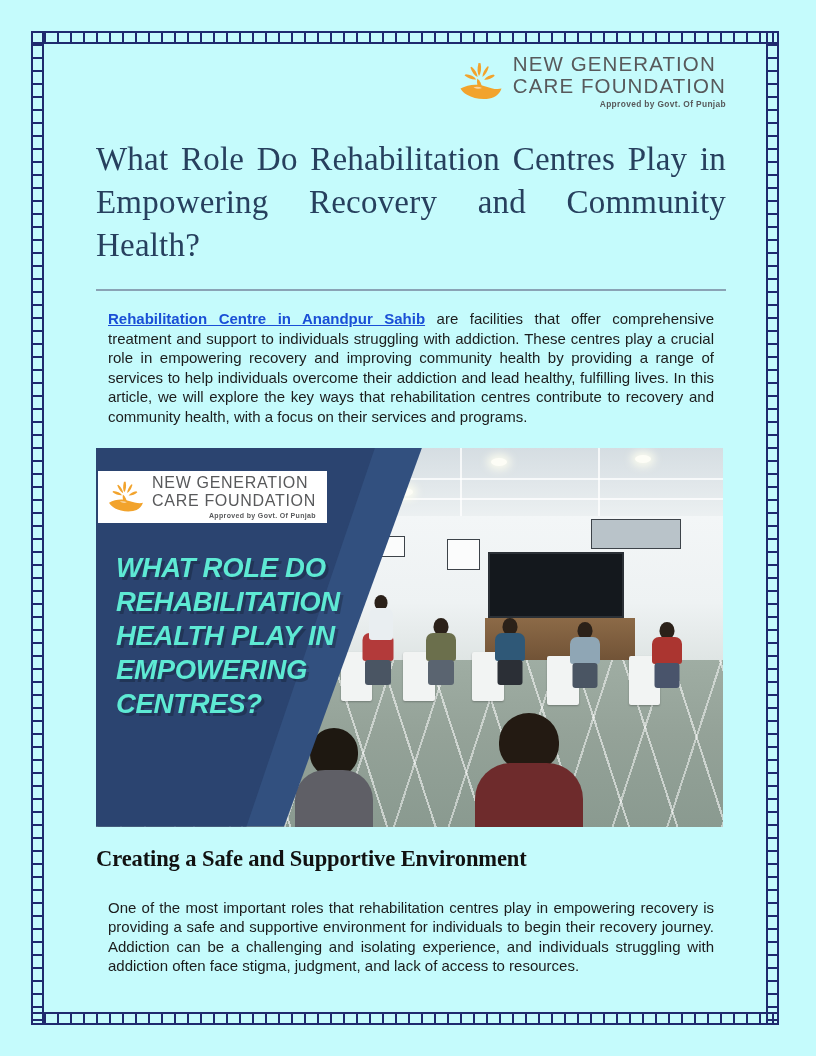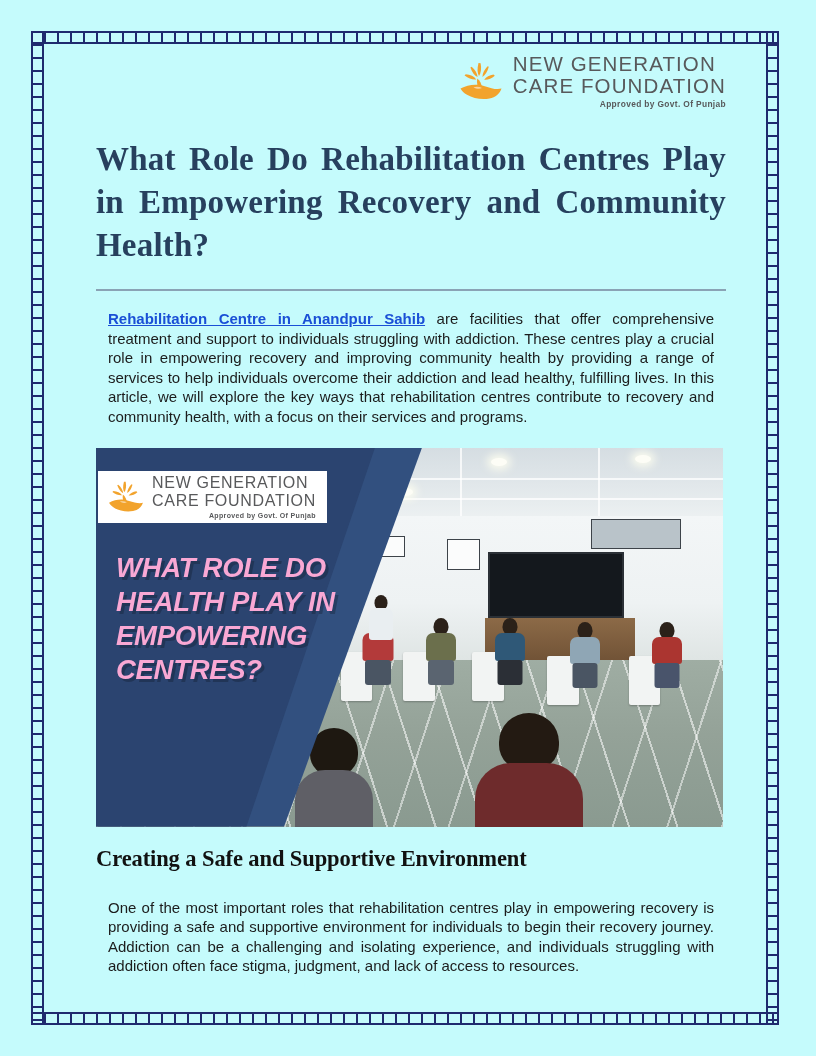--- a/index.html
+++ b/index.html
@@ -131,21 +131,21 @@
 
   
   #page-title {
     font-family: "Liberation Serif", serif;
     font-size: 33px;
     line-height: 43px;
     color: #27405e;
     text-align: justify;
     text-align-last: left;
     margin: 28px 0 4px 0;
-    font-weight: 700;
+    font-weight: 400;
     letter-spacing: 0.2px;
   }
 
   #title-rule {
     height: 2px;
     background: #8aa3b5;
     margin: 22px 0 18px 0;
   }
 
   .body-copy {
@@ -257,21 +257,21 @@
   #banner-logo-card .logo-l3 { font-size: 7px; }
 
   #banner-headline {
     position: absolute;
     left: 20px; top: 103px;
     width: 330px;
     font-size: 27.5px;
     line-height: 34px;
     font-weight: 700;
     font-style: italic;
-    color: #f9a8d4;
+    color: #5eead4;
     letter-spacing: -0.3px;
     text-shadow: 3px 3px 0 rgba(0,0,0,.22);
   }
   #banner-headline span { display: block; }
 
   
   #section-heading {
     font-family: "Liberation Serif", serif;
     font-size: 22.5px;
     font-weight: bold;
@@ -429,20 +429,21 @@
       </svg>
       <div class="logo-words">
         <div class="logo-l1">NEW GENERATION</div>
         <div class="logo-l2">CARE FOUNDATION</div>
         <div class="logo-l3">Approved by Govt. Of Punjab</div>
       </div>
     </div>
 
     <div id="banner-headline">
       <span>WHAT ROLE DO</span>
+      <span>REHABILITATION</span>
       <span>HEALTH PLAY IN</span>
       <span>EMPOWERING</span>
       <span>CENTRES?</span>
     </div>
   </div>
 
   <h2 id="section-heading">Creating a Safe and Supportive Environment</h2>
   <p class="body-copy">One of the most important roles that rehabilitation centres play in empowering recovery is providing a safe and supportive environment for individuals to begin their recovery journey. Addiction can be a challenging and isolating experience, and individuals struggling with addiction often face stigma, judgment, and lack of access to resources.</p>
 
 </div>

